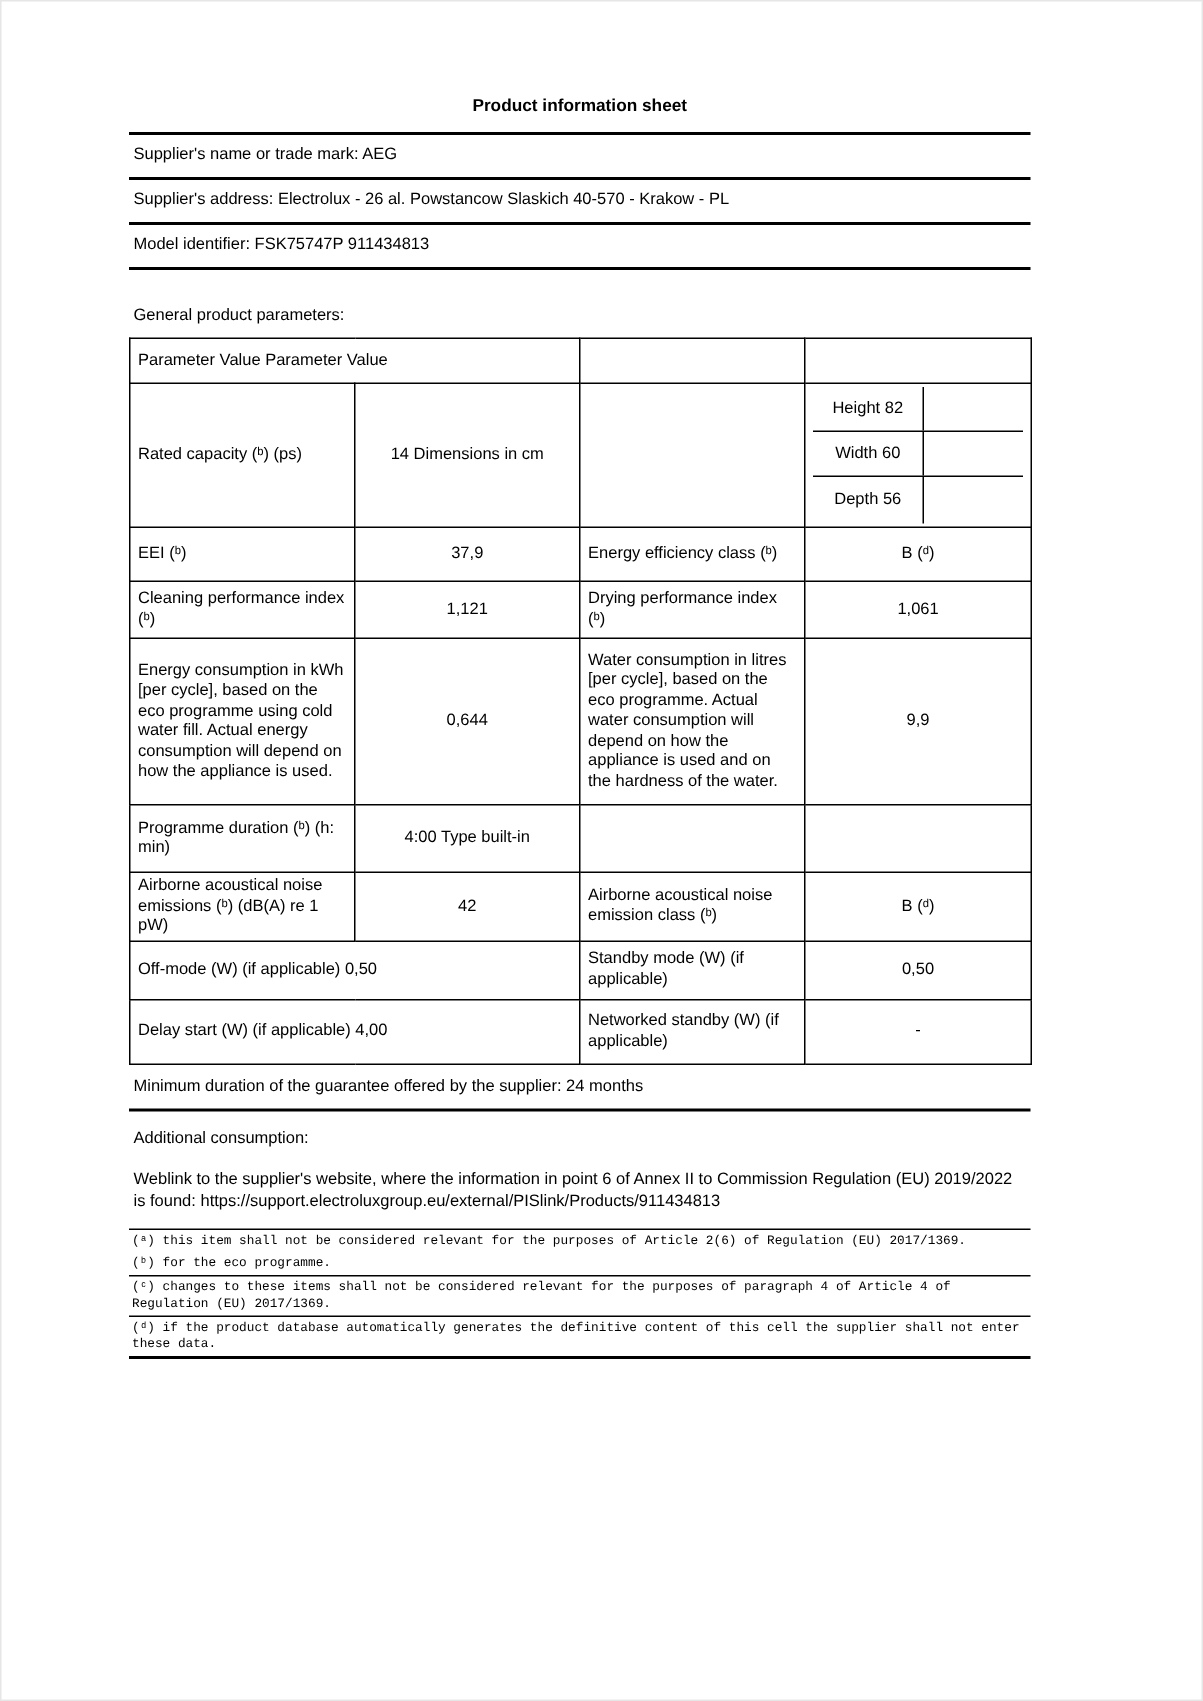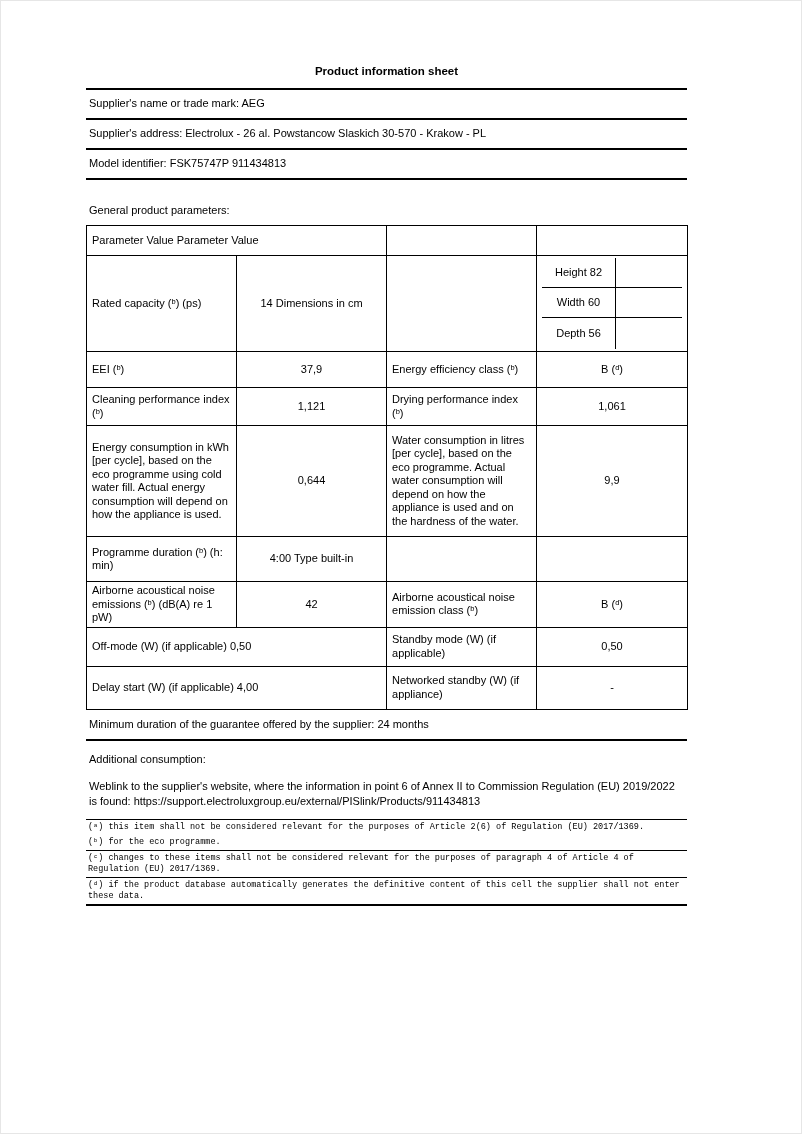--- a/index.html
+++ b/index.html
@@ -84,21 +84,21 @@
 <body>
 
 <div class="content">
 
   <div class="doc-title">Product information sheet</div>
 
   <div class="rule thick"></div>
   <div class="info-row">Supplier's name or trade mark: AEG</div>
 
   <div class="rule thick"></div>
-  <div class="info-row">Supplier's address: Electrolux - 26 al. Powstancow Slaskich 30-570 - Krakow - PL</div>
+  <div class="info-row">Supplier's address: Electrolux - 26 al. Powstancow Slaskich 40-570 - Krakow - PL</div>
 
   <div class="rule thick"></div>
   <div class="info-row">Model identifier: FSK75747P 911434813</div>
 
   <div class="rule thick"></div>
   <div class="info-row tall">General product parameters:</div>
 
   <table class="params">
     <colgroup>
       <col style="width:150px">
@@ -170,21 +170,21 @@
     </tr>
 
     <tr class="h39">
       <td colspan="2">Off-mode (W) (if applicable) 0,50</td>
       <td>Standby mode (W) (if applicable)</td>
       <td class="center">0,50</td>
     </tr>
 
     <tr class="h43">
       <td colspan="2">Delay start (W) (if applicable) 4,00</td>
-      <td>Networked standby (W) (if appliance)</td>
+      <td>Networked standby (W) (if applicable)</td>
       <td class="center">-</td>
     </tr>
   </tbody>
     </table>
 
   <div class="guarantee-row">Minimum duration of the guarantee offered by the supplier: 24 months</div>
   <div class="rule thick"></div>
 
   <div class="additional-heading">Additional consumption:</div>
 

